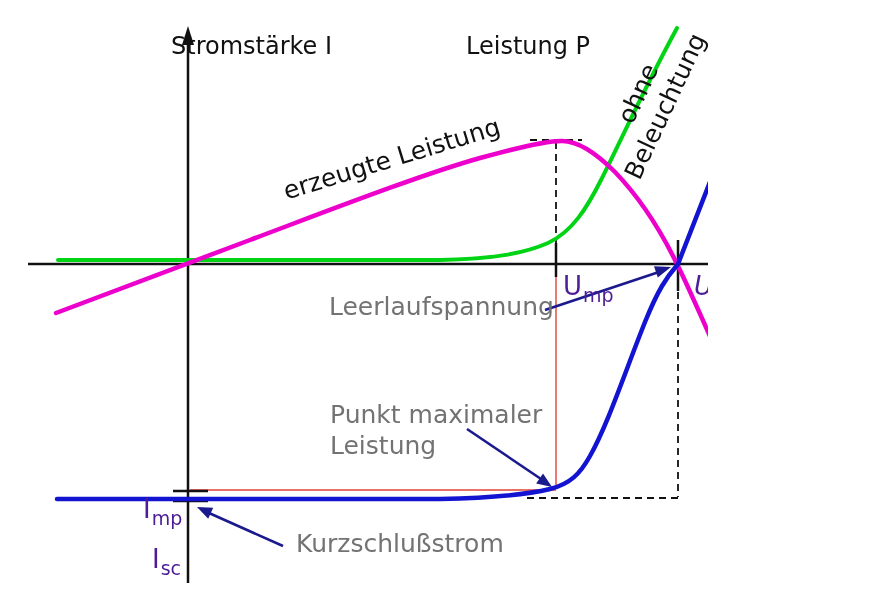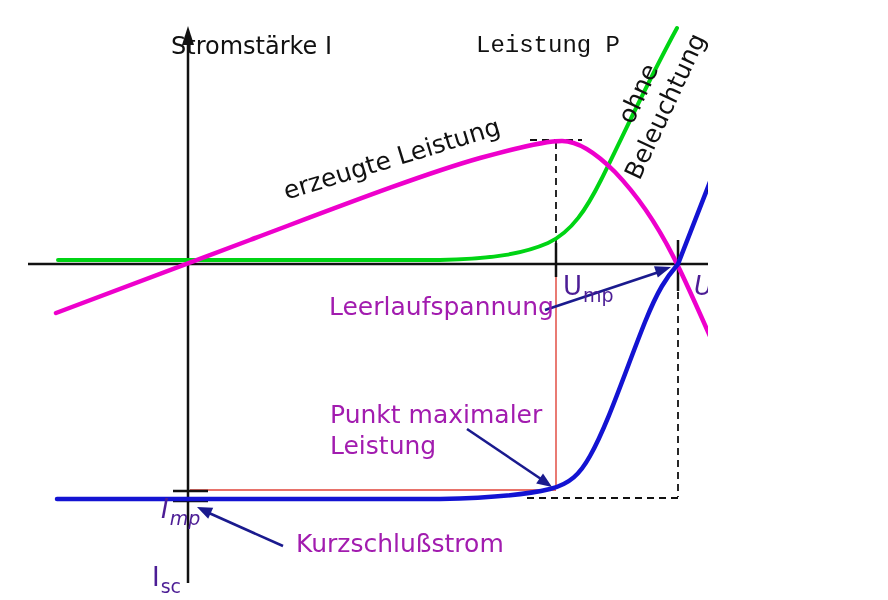--- a/index.html
+++ b/index.html
@@ -2,21 +2,21 @@
 <html><head>
 <meta charset="utf-8">
 <style>
   html,body{margin:0;padding:0;background:#fff;}
   #stage{
     position:relative;width:708px;height:600px;background:#fff;overflow:hidden;
     font-family:"DejaVu Sans","Liberation Sans",sans-serif;color:#111;
   }
   #plot-svg{position:absolute;left:0;top:0;}
   .lbl{position:absolute;white-space:nowrap;font-size:24px;color:#111;}
-  .lbl.navy{color:#a21caf;font-size:25px;}
+  .lbl.navy{color:#737373;font-size:25px;}
   .pt-lbl{position:absolute;white-space:nowrap;font-size:26px;color:#4c1d95;margin-top:36px;}
   .pt-lbl .sub{font-size:19px;position:relative;top:7px;margin-left:1px;}
   .rot-center{
     position:absolute;transform:translate(-50%,-50%) rotate(-65deg);
     text-align:center;font-size:25px;line-height:30px;color:#111;white-space:nowrap;
   }
   .rot-left{
     position:absolute;transform-origin:0 50%;transform:rotate(-17deg);
     font-size:25px;color:#111;white-space:nowrap;
   }
@@ -53,44 +53,44 @@
 
     <path fill="none" stroke-width="2.6" d="M 545 310 L 659 272" stroke="#1a1a8e"></path>
     <polygon points="671,267 657.8,277.6 654,266.2" fill="#1a1a8e"></polygon>
     <path fill="none" stroke-width="2.6" d="M 467 429 L 541 479" stroke="#1a1a8e"></path>
     <polygon points="552,487 536.2,483.5 543,473.6" fill="#1a1a8e"></polygon>
     <path fill="none" stroke-width="2.6" d="M 283 546 L 209 513" stroke="#1a1a8e"></path>
     <polygon points="197,507 213.2,507.7 208.2,518.7" fill="#1a1a8e"></polygon>
   </svg>
 
   <div class="lbl" style="left:171px;top:32px;">Stromstärke I</div>
-  <div class="lbl" style="left:476px;top:32px;font-family:Liberation Mono, monospace;">Leistung P</div>
+  <div class="lbl" style="left:466px;top:32px;">Leistung P</div>
 
   <div class="rot-left" style="left:284px;top:177px;">erzeugte Leistung</div>
 
   <div class="rot-center" style="left:652px;top:100px;">
     <div>ohne</div>
     <div>Beleuchtung</div>
   </div>
 
   <div class="rot-center" style="left:735px;top:120px;">
     <div>mit</div>
     <div>Beleuchtung</div>
   </div>
 
   <div class="pt-lbl" style="left:563px;top:235px;">
     <span>U</span><span class="sub">mp</span>
   </div>
   <div class="pt-lbl" style="left:694px;top:235px;font-style:italic;">
     <span>U</span><span class="sub">oc</span>
   </div>
-  <div class="pt-lbl" style="left:161px;top:458px;font-style:italic;">
+  <div class="pt-lbl" style="left:143px;top:458px;">
     <span>I</span><span class="sub">mp</span>
   </div>
-  <div class="pt-lbl" style="left:152px;top:526px;">
+  <div class="pt-lbl" style="left:152px;top:508px;">
     <span>I</span><span class="sub">sc</span>
   </div>
 
   <div class="lbl navy" style="left:329px;top:292px;">Leerlaufspannung</div>
 
   <div class="lbl navy" style="left:296px;top:529px;">Kurzschlußstrom</div>
 
   <div class="lbl navy two-line" style="left:330px;top:399px;">
     <div>Punkt maximaler</div>
     <div>Leistung</div>

